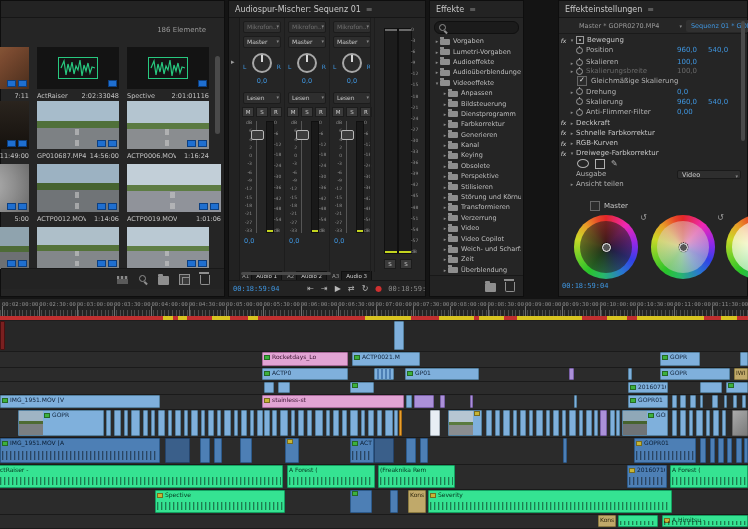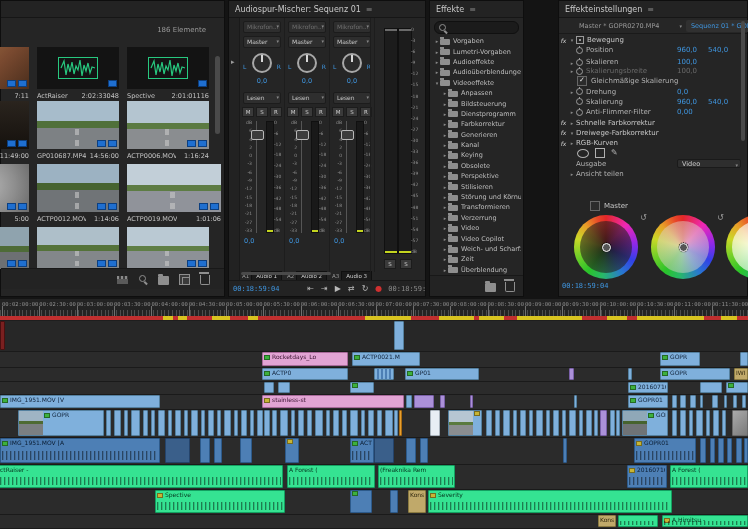--- a/index.html
+++ b/index.html
@@ -845,31 +845,36 @@
           <span class="chv">▸</span>
           <span class="sw"></span>
           <span class="lab">Anti-Flimmer-Filter</span>
           <span class="vals">
             <span>0,00</span>
           </span>
         </div>
         <div class="ecrow grp" style="position: relative;">
           <span class="gut">fx</span>
           <span class="chv">▸</span>
+          <span class="lab">Deckkraft</span>
+        </div>
+        <div class="ecrow grp" style="position: relative;">
+          <span class="gut">fx</span>
+          <span class="chv">▸</span>
           <span class="lab">Schnelle Farbkorrektur</span>
+        </div>
+        <div class="ecrow grp" style="position: relative;">
+          <span class="gut">fx</span>
+          <span class="chv">▸</span>
+          <span class="lab">RGB-Kurven</span>
         </div>
         <div class="ecrow grp" style="position: relative;">
           <span class="gut">fx</span>
           <span class="chv">▾</span>
           <span class="lab">Dreiwege-Farbkorrektur</span>
-        </div>
-        <div class="ecrow grp" style="position: relative;">
-          <span class="gut">fx</span>
-          <span class="chv">▸</span>
-          <span class="lab">RGB-Kurven</span>
         </div>
         <div class="masksrow">
           <span class="mk-ell"></span>
           <span class="mk-rect"></span>
           <span class="mk-pen">✎</span>
         </div>
         <div class="ecrow" style="position: relative;">
           <span class="gut"></span>
           <span class="chv"></span>
           <span class="lab">Ausgabe</span>

